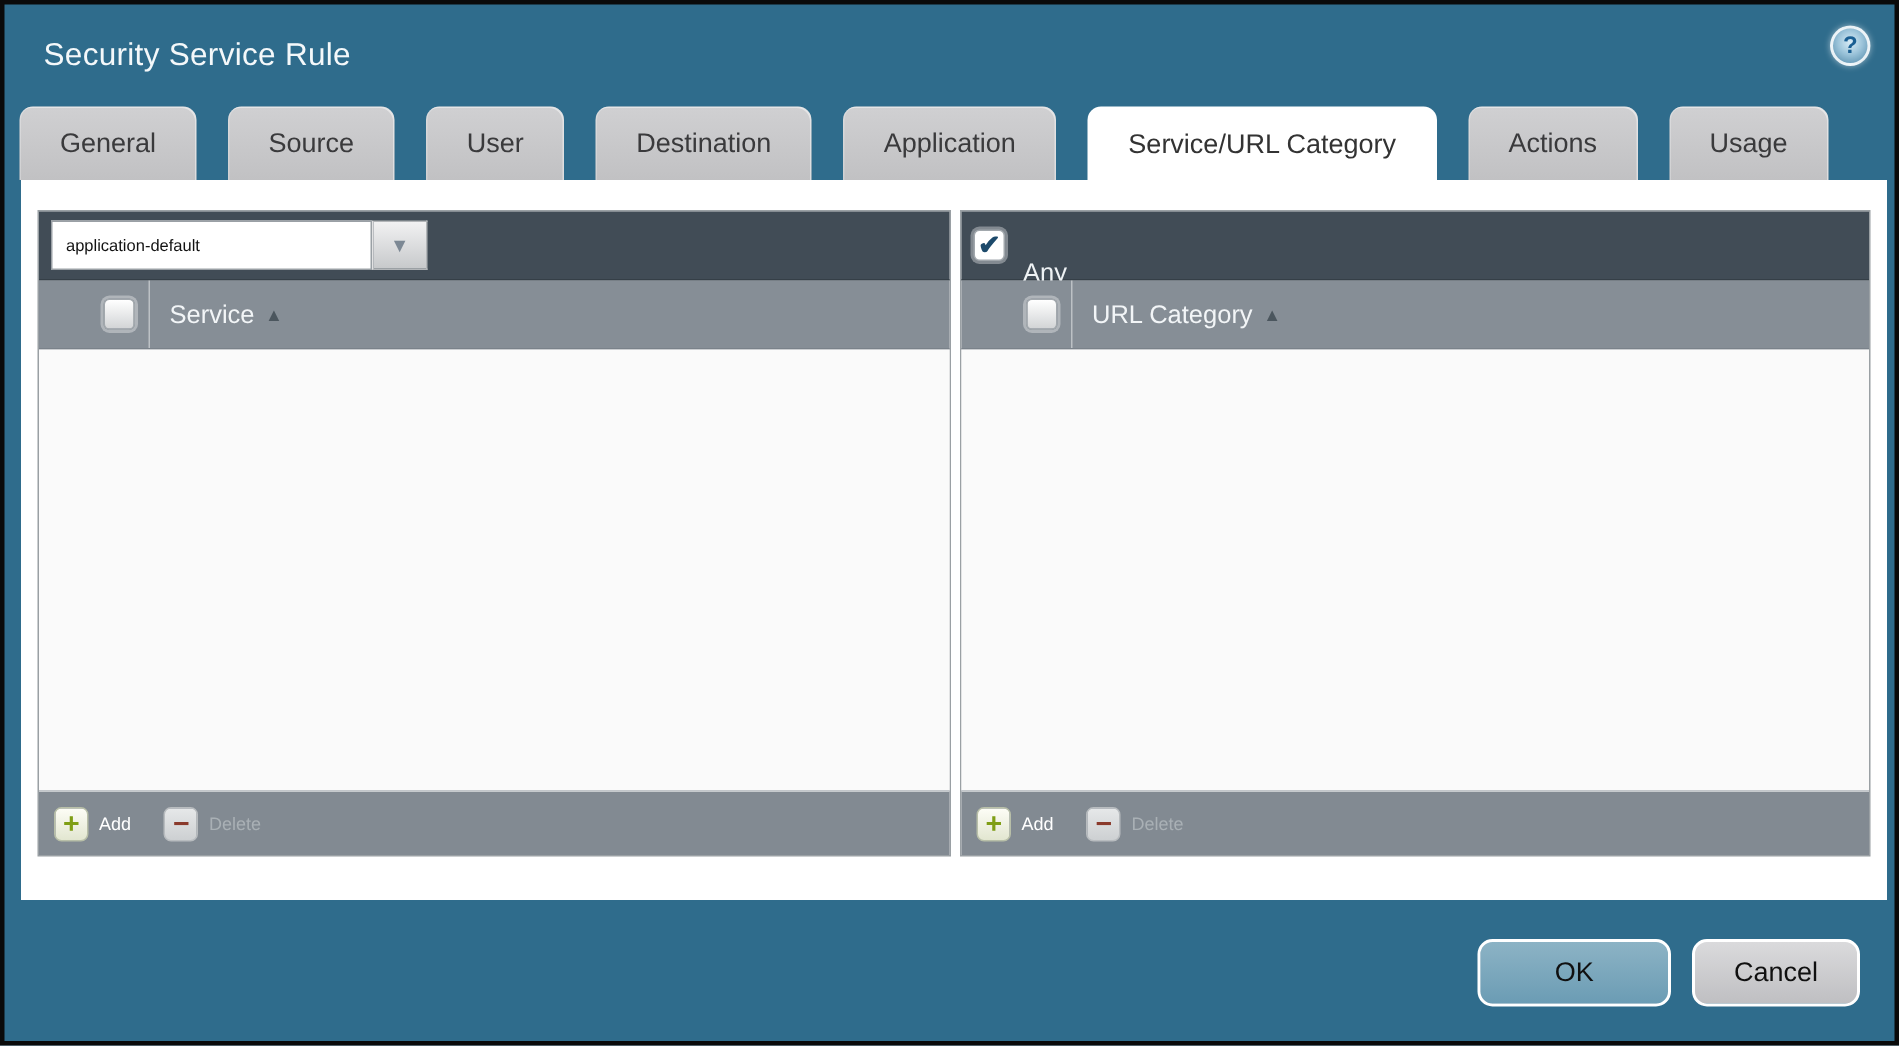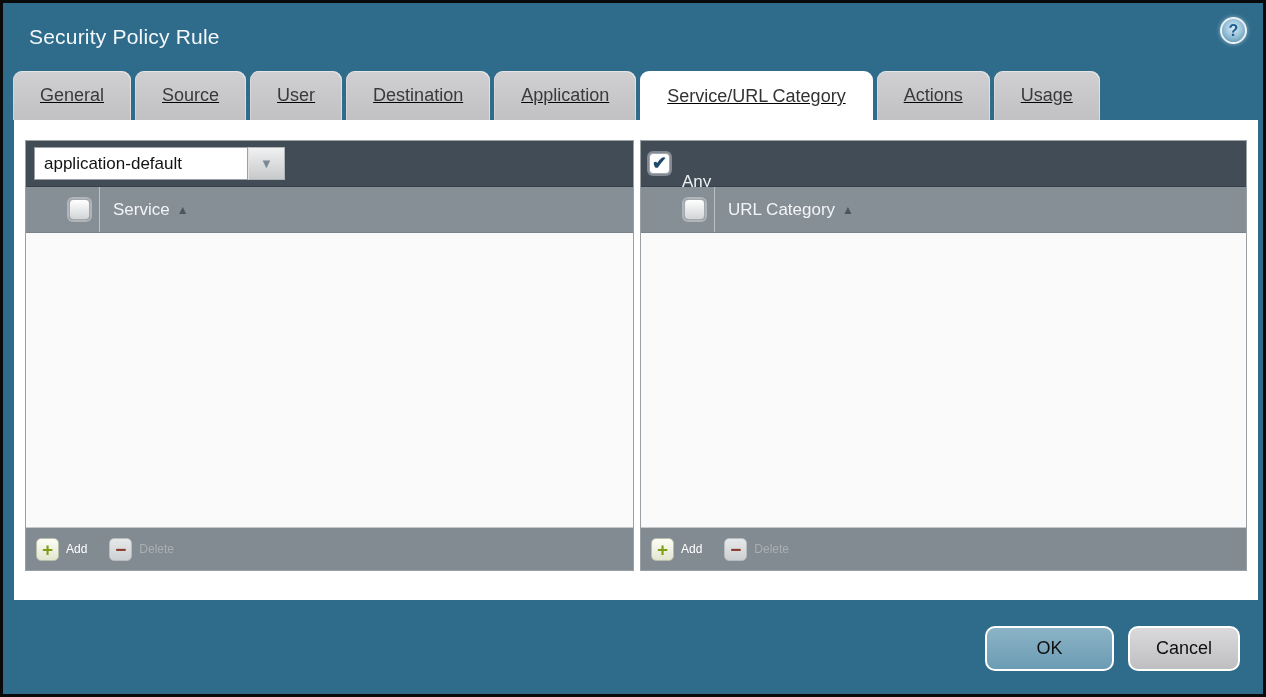--- a/index.html
+++ b/index.html
@@ -25,21 +25,21 @@
     background:radial-gradient(circle at 50% 40%, #d9ecf6 0%, #9cc4da 45%, #4c85a6 100%);
     border:2px solid rgba(255,255,255,.85);
     box-shadow:0 0 4px rgba(255,255,255,.5);
     display:flex;align-items:center;justify-content:center;
     color:#1a5f93;font-size:16px;font-weight:bold;cursor:pointer;
     box-sizing:border-box;
   }
   
   .tabs{
     position:absolute;top:68px;left:10px;height:49px;
-    display:flex;gap:4px;align-items:flex-start;z-index:2;text-decoration:underline;
+    display:flex;gap:21px;align-items:flex-start;z-index:2;
   }
   .tab{
     height:49px;display:flex;align-items:center;
     padding:0 27px;box-sizing:border-box;
     background:linear-gradient(#d0d0d2,#c1c1c3);
     border-radius:9px 9px 0 0;
     box-shadow:inset -1px 1px 0 rgba(255,255,255,.45), inset 1px 0 0 rgba(255,255,255,.25);
     color:#3a3a3c;font-size:18px;cursor:pointer;white-space:nowrap;
   }
   .tab.active{
@@ -60,21 +60,21 @@
   .panel.left{left:11px;width:609px;}
   .panel.right{left:626px;width:607px;}
   .ptoolbar{
     height:46px;flex:0 0 46px;background:#414c56;
     display:flex;align-items:center;padding:0 8px;box-sizing:border-box;
     border-bottom:1px solid #353f47;
   }
   .combo{display:flex;align-items:stretch;height:33px;}
   .combo input{
     width:214px;border:1px solid #9aa0a5;background:#ffffff;
-    font-family:"Liberation Sans", sans-serif;font-size:17px;color:#121212;
+    font-family:"Liberation Sans", sans-serif;font-size:11px;color:#121212;
     padding:0 9px;outline:none;box-sizing:border-box;
   }
   .combo .drop{
     width:37px;background:linear-gradient(#f1f1f2,#c7c9cb);
     border:1px solid #b2b5b8;border-left:1px solid #e2e2e3;
     display:flex;align-items:center;justify-content:center;
     color:#7c8894;font-size:13px;cursor:pointer;box-sizing:border-box;
   }
   .cb{
     width:21px;height:21px;border-radius:4px;
@@ -139,21 +139,21 @@
     display:flex;align-items:center;justify-content:center;
     cursor:pointer;box-sizing:border-box;
   }
   .dlg-btn.ok{width:129px;background:linear-gradient(#8cb3c5,#6b9cb4);}
   .dlg-btn.cancel{width:112px;background:linear-gradient(#dadadc,#bfbfc2);}
 </style>
 </head>
 <body>
 
 <div class="titlebar">
-  <span class="title">Security Policy Rule</span>
+  <span class="title">Security Service Rule</span>
 </div>
 <div class="help">
   <span>?</span>
 </div>
 
 <div class="tabs">
   <div class="tab">General</div>
   <div class="tab">Source</div>
   <div class="tab">User</div>
   <div class="tab">Destination</div>

